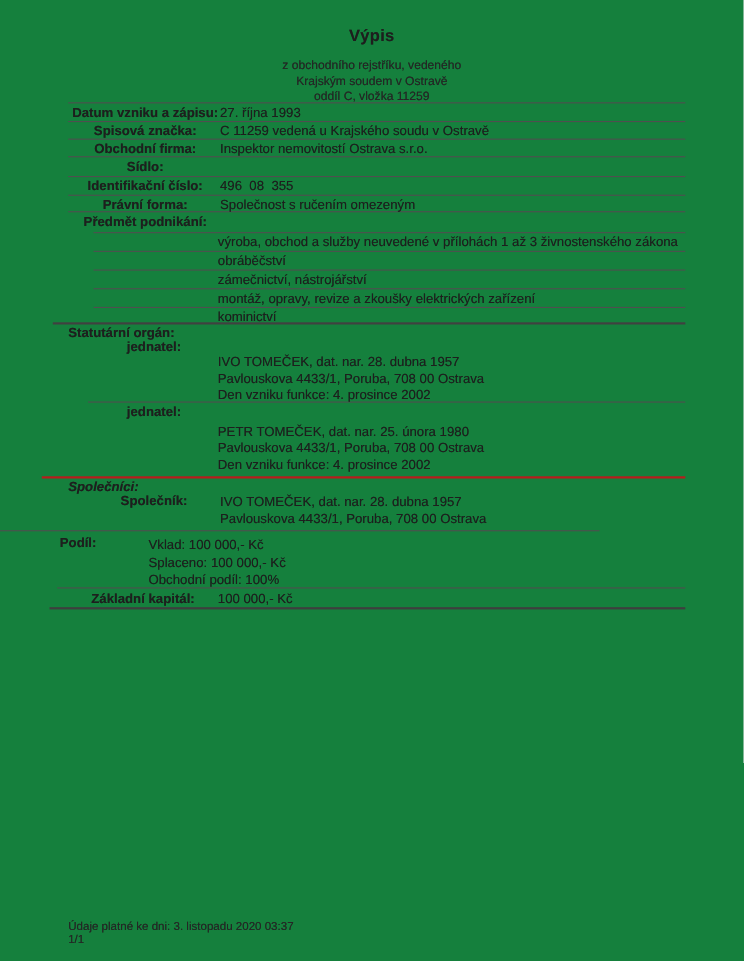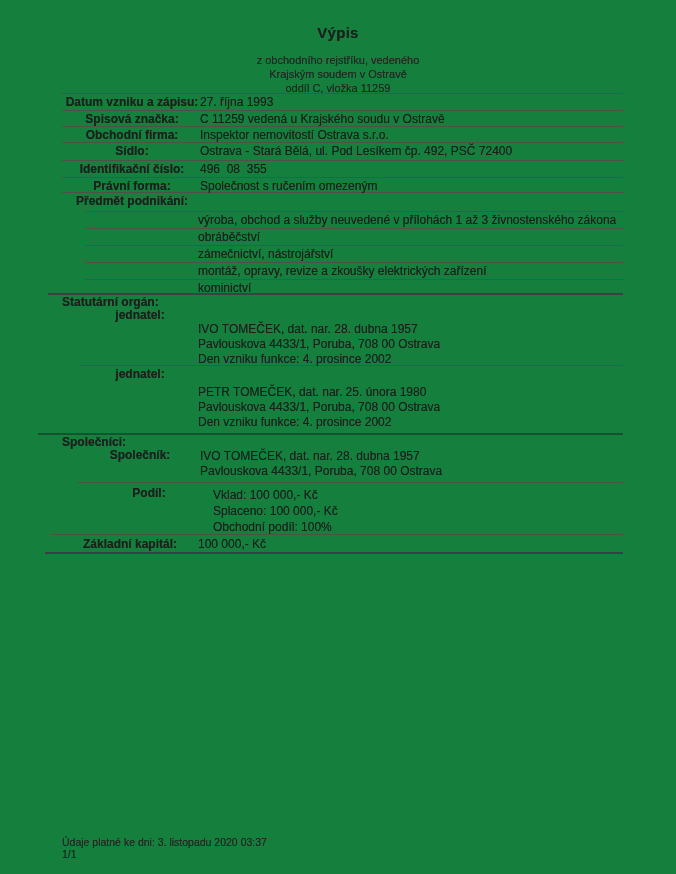--- a/index.html
+++ b/index.html
@@ -24,25 +24,25 @@
   .vblock div { line-height:15px; }
   
   .r-main  { margin-left:62px; width:561px; padding-left:2px; }
   .r-main  .lab { flex-basis:136px; }
   .r-main2 { margin-left:52px; width:571px; padding-left:10px; }
   .r-main2 .lab { flex-basis:136px; }
   .r-item  { margin-left:85px; width:538px; padding-left:113px; }
   .r-sec   { margin-left:48px; width:575px; padding-left:14px;
              border-top:2px solid #404040; }
   .r-sec2  { margin-left:38px; width:585px; padding-left:24px;
-             border-top:2px solid #14532d; }
+             border-top:2px solid #b91c1c;font-style:italic; }
   .r-sub   { margin-left:80px; width:543px; }
   .r-sub .lab { flex-basis:120px; }
   .r-person{ margin-left:198px; width:425px; border-top:none; padding-top:0; }
-  .r-podil { margin-left:78px; width:545px; padding-left:7px; }
+  .r-podil { width:545px; padding-left:7px; }
   .r-podil .lab { flex-basis:128px; }
   .r-podil .vblock div { line-height:16px; }
   .bottom-line { margin-left:45px; width:578px; border-top:2px solid #3e3e3e; }
   
   .footer { position:absolute; top:836px; left:62px; width:552px;
             display:flex; justify-content:space-between;
             font-size:10.5px; color:#262626;flex-direction:column; }
 </style>
 </head>
 <body>
@@ -70,21 +70,20 @@
       <span class="val">C 11259 vedená u Krajského soudu v Ostravě</span>
     </div>
 
     <div class="row r-main" style="height:16px">
       <span class="lab">Obchodní firma:</span>
       <span class="val">Inspektor nemovitostí Ostrava s.r.o.</span>
     </div>
 
     <div class="row r-main" style="height:18px">
       <span class="lab">Sídlo:</span>
-      <span class="val">Ostrava - Stará Bělá, ul. Pod Lesíkem čp. 492, PSČ 72400</span>
     </div>
 
     <div class="row r-main" style="height:17px">
       <span class="lab">Identifikační číslo:</span>
       <span class="val">496  08  355</span>
     </div>
 
     <div class="row r-main" style="height:15px">
       <span class="lab">Právní forma:</span>
       <span class="val">Společnost s ručením omezeným</span>

